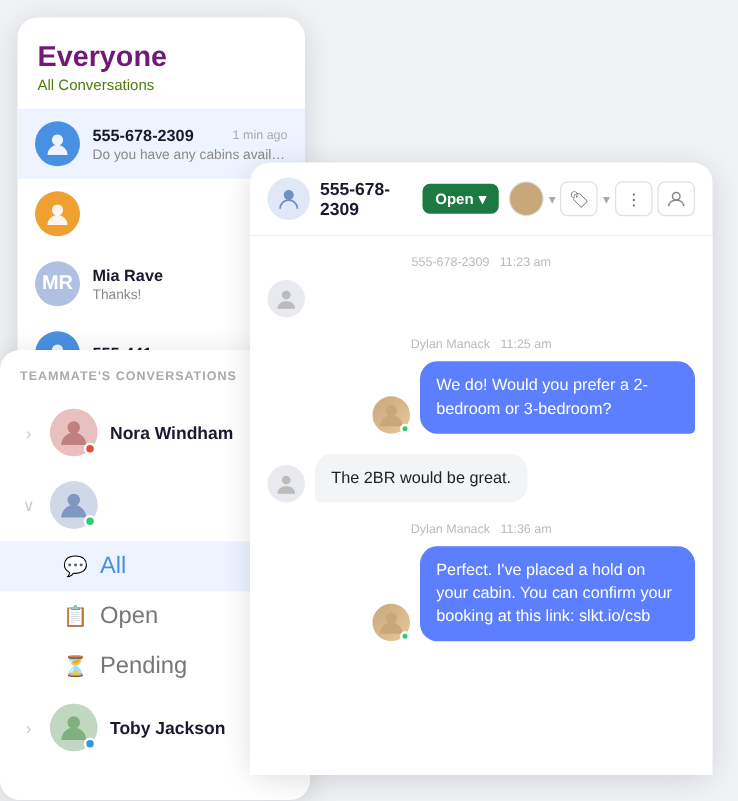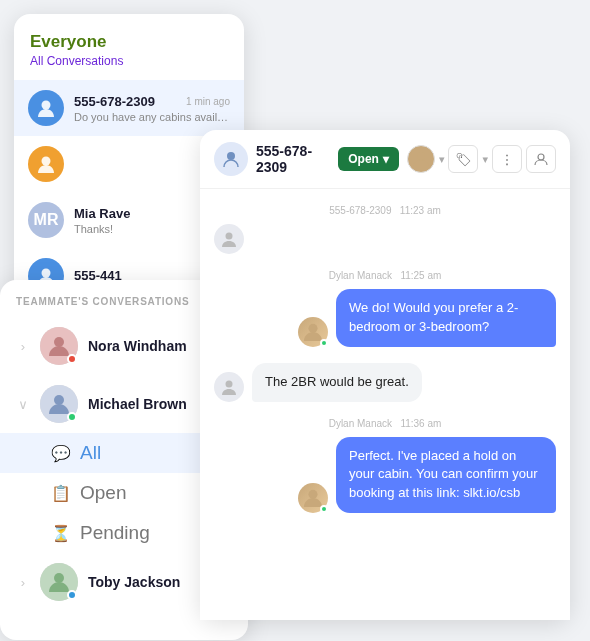--- a/index.html
+++ b/index.html
@@ -26,27 +26,27 @@
       top: 14px;
       left: 14px;
       height: 300px;
       overflow: hidden;
       z-index: 1;
     }
     .panel-everyone-header {
       padding: 18px 16px 6px;
     }
     .panel-everyone-title {
-      font-size: 17px;
+      font-size: 23px;
       font-weight: 700;
-      color: #4d7c0f;
+      color: #701a75;
     }
     .panel-everyone-sub {
       font-size: 12px;
-      color: #6d28d9;
+      color: #4d7c0f;
       margin-top: 2px;
     }
     .convo-list { padding: 6px 0; }
     .convo-item {
       display: flex;
       align-items: center;
       padding: 10px 14px;
       cursor: pointer;
       position: relative;
     }
@@ -420,21 +420,20 @@
     <div class="teammate-chevron">∨</div>
     <div class="teammate-avatar">
       <div style="width:38px;height:38px;border-radius:50%;background:#d0d8e8;display:flex;align-items:center;justify-content:center;overflow:hidden;">
         <svg width="22" height="24" viewBox="0 0 22 24">
                 <circle cx="11" cy="8" r="5" fill="#8098c0"></circle>
                 <path d="M1 22c0-5.5 4.5-10 10-10s10 4.5 10 10" fill="#8098c0"></path>
               </svg>
       </div>
       <div class="avatar-dot dot-green" style="position:absolute;bottom:1px;right:1px;"></div>
     </div>
-    <div class="teammate-name">Michael Brown</div>
   </div>
         <div class="sub-item active">
         <div class="sub-icon">💬</div>
         <span class="sub-label ">All</span>
         <span class="sub-count ">12</span>
       </div>
         <div class="sub-item">
         <div class="sub-icon">📋</div>
         <span class="sub-label gray">Open</span>
         <span class="sub-count gray">11</span>

